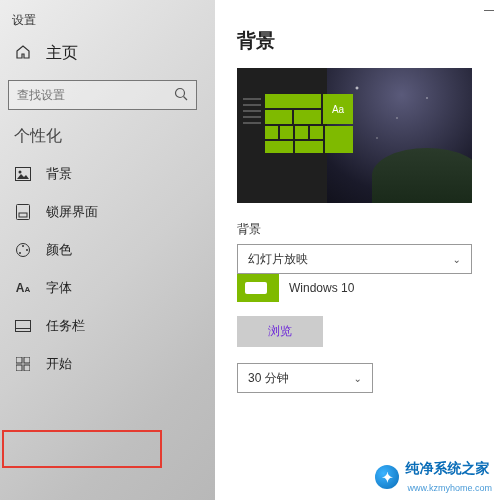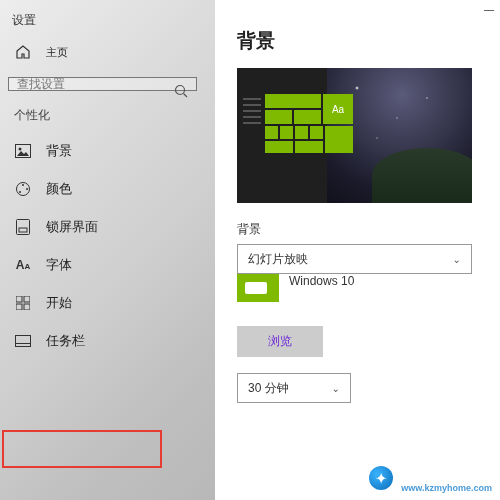--- a/index.html
+++ b/index.html
@@ -1,25 +1,25 @@
 <!DOCTYPE html>
 <html><head>
 <meta charset="utf-8">
 <style>
 *{box-sizing:border-box;margin:0;padding:0;font-family:"Microsoft YaHei","Segoe UI",sans-serif}
 body{width:500px;height:500px;overflow:hidden;background:#fff;position:relative}
 .window{display:flex;width:500px;height:500px}
 .sidebar{width:215px;height:500px;background:linear-gradient(135deg,#ededed 0%,#dcdcdc 30%,#cfcfcf 55%,#bfbfbf 80%,#b8b8b8 100%);padding:8px 10px 0 0;position:relative}
 .title-row{display:flex;align-items:center;padding:4px 0 2px 12px;font-size:12px;color:#333}
-.home-row{display:flex;align-items:center;padding:12px 0 10px 14px;font-size:11px;color:#222}
+.home-row{display:flex;padding:12px 0 10px 14px;font-size:16px;color:#222}
 .home-row .ico{width:18px;height:18px;margin-right:14px;display:flex;align-items:center;justify-content:center}
-.search-box{margin:6px 8px 12px 8px;border:1px solid #777;background:rgba(255,255,255,0.3);height:14px;display:flex;align-items:center;padding:0 8px;position:relative}
+.search-box{margin:6px 8px 12px 8px;border:1px solid #777;background:rgba(255,255,255,0.3);height:30px;display:flex;align-items:center;padding:0 8px;position:relative}
 .search-box input{border:none;background:transparent;outline:none;font-size:12px;color:#555;width:100%}
 .search-box .sico{position:absolute;right:8px;top:6px}
-.section-label{padding:4px 14px 8px 14px;font-size:12px;color:#444}
+.section-label{padding:4px 14px 8px 14px;font-size:16px;color:#444}
 .nav-item{display:flex;align-items:center;padding:10px 0 10px 14px;font-size:13px;color:#222;cursor:pointer;position:relative}
 .nav-item .nico{width:18px;height:18px;margin-right:14px;display:flex;align-items:center;justify-content:center}
 .hl-box{position:absolute;border:2px solid #e53b30;left:2px;width:160px;height:38px;top:430px;pointer-events:none}
 .content{flex:1;background:#fff;padding:10px 14px 0 22px;position:relative}
 .win-controls{position:absolute;top:4px;right:6px;display:flex;gap:18px}
 .win-controls span{font-size:10px;color:#333}
 .content h1{font-size:19px;font-weight:600;color:#222;margin:18px 0 14px 0}
 .preview{width:235px;height:135px;background:#0a0a14;position:relative;overflow:hidden;margin-bottom:18px}
 .sky{position:absolute;inset:0;background:radial-gradient(circle at 70% 20%,#5a5a7a 0%,#1a1a2a 50%,#000 100%)}
 .sky:before{content:"";position:absolute;inset:0;background:radial-gradient(2px 2px at 120px 20px,#fff,transparent),radial-gradient(1px 1px at 160px 50px,#ddd,transparent),radial-gradient(1px 1px at 190px 30px,#fff,transparent),radial-gradient(1px 1px at 140px 70px,#ccc,transparent)}
@@ -36,29 +36,29 @@
 .t7{left:30px;top:32px;width:13px;height:13px}
 .t8{left:45px;top:32px;width:13px;height:13px}
 .t9{left:60px;top:32px;width:28px;height:27px}
 .t10{left:0;top:47px;width:28px;height:12px}
 .t11{left:30px;top:47px;width:28px;height:12px}
 .menu-lines{position:absolute;left:6px;top:30px;width:18px}
 .menu-lines div{height:2px;background:#555;margin-bottom:4px}
 .field-label{font-size:12px;color:#333;margin-bottom:6px}
 .select-box{border:1px solid #999;height:30px;width:235px;display:flex;align-items:center;justify-content:space-between;padding:0 10px;font-size:12px;color:#333;background:#fff}
 .chev{font-size:10px;color:#555}
-.album-row{display:flex;align-items:flex-start;margin-bottom:24px}
+.album-row{display:flex;align-items:center;margin-bottom:14px}
 .album-thumb{width:42px;height:28px;background:#7fba00;margin-right:10px;position:relative}
 .album-thumb:before{content:"";position:absolute;left:8px;top:8px;width:22px;height:12px;background:#fff;border-radius:2px}
 .album-name{font-size:12px;color:#333}
 .browse-btn{border:none;background:#ccc;color:#6d28d9;font-size:12px;padding:7px 31px;margin-bottom:16px}
-.select-small{border:1px solid #999;height:30px;width:114px;display:flex;align-items:center;justify-content:space-between;padding:0 10px;font-size:12px;color:#333;margin-bottom:14px;background:#fff}
+.select-small{border:1px solid #999;height:30px;width:136px;display:flex;align-items:center;justify-content:space-between;padding:0 10px;font-size:12px;color:#333;margin-bottom:14px;background:#fff}
 .watermark{position:absolute;right:8px;bottom:6px;display:flex;align-items:center;font-size:14px;color:#0a6db8;font-weight:600}
 .wm-ico{width:24px;height:24px;border-radius:50%;background:radial-gradient(circle at 35% 35%,#3bb3ff,#0a6db8);margin-right:6px;display:flex;align-items:center;justify-content:center;color:#fff;font-size:13px}
-.wm-sub{font-size:9px;color:#4a9bd8;font-weight:700;margin-left:2px}
+.wm-sub{font-size:9px;color:#4a9bd8;font-weight:400;margin-left:2px}
 svg{display:block}
 </style>
 </head>
 <body>
 
 <div class="window">
   <div class="sidebar">
     <div class="title-row">设置</div>
     <div class="home-row">
       <span class="ico">
@@ -84,63 +84,63 @@
           <svg width="16" height="14" viewBox="0 0 16 14">
             <rect x="0.5" y="0.5" width="15" height="13" fill="none" stroke="#333"></rect>
             <circle cx="5" cy="5" r="1.5" fill="#333"></circle>
             <path d="M2 12l4-5 3 3 2-2 3 4z" fill="#333"></path>
           </svg>
         </span>
       <span>背景</span>
     </div>
     <div class="nav-item">
       <span class="nico">
+          <svg width="14" height="16" viewBox="0 0 14 16">
+            <rect x="0.5" y="0.5" width="13" height="15" rx="1" fill="none" stroke="#333"></rect>
+            <rect x="3" y="9" width="8" height="4" fill="none" stroke="#333"></rect>
+          </svg>
+        </span>
+      <span>锁屏界面</span>
+    </div>
+    <div class="nav-item">
+      <span class="nico">
           <svg width="16" height="16" viewBox="0 0 16 16">
             <circle cx="8" cy="8" r="6.5" fill="none" stroke="#333"></circle>
             <circle cx="8" cy="4" r="1" fill="#333"></circle>
             <circle cx="12" cy="8" r="1" fill="#333"></circle>
             <circle cx="5" cy="11" r="1" fill="#333"></circle>
           </svg>
         </span>
       <span>颜色</span>
     </div>
     <div class="nav-item">
       <span class="nico">
-          <svg width="14" height="16" viewBox="0 0 14 16">
-            <rect x="0.5" y="0.5" width="13" height="15" rx="1" fill="none" stroke="#333"></rect>
-            <rect x="3" y="9" width="8" height="4" fill="none" stroke="#333"></rect>
-          </svg>
-        </span>
-      <span>锁屏界面</span>
-    </div>
-    <div class="nav-item">
-      <span class="nico">
           <span style="font-size:12px;font-weight:600;color:#333">A<span style="font-size:8px">A</span></span>
         </span>
       <span>字体</span>
+    </div>
+    <div class="nav-item">
+      <span class="nico">
+          <svg width="16" height="12" viewBox="0 0 16 12">
+            <rect x="0.5" y="0.5" width="15" height="11" fill="none" stroke="#333"></rect>
+            <line x1="0.5" y1="8.5" x2="15.5" y2="8.5" stroke="#333"></line>
+          </svg>
+        </span>
+      <span>任务栏</span>
     </div>
     <div class="nav-item">
       <span class="nico">
           <svg width="14" height="14" viewBox="0 0 14 14">
             <rect x="0" y="0" width="6" height="6" fill="none" stroke="#333"></rect>
             <rect x="8" y="0" width="6" height="6" fill="none" stroke="#333"></rect>
             <rect x="0" y="8" width="6" height="6" fill="none" stroke="#333"></rect>
             <rect x="8" y="8" width="6" height="6" fill="none" stroke="#333"></rect>
           </svg>
         </span>
       <span>开始</span>
-    </div>
-    <div class="nav-item">
-      <span class="nico">
-          <svg width="16" height="12" viewBox="0 0 16 12">
-            <rect x="0.5" y="0.5" width="15" height="11" fill="none" stroke="#333"></rect>
-            <line x1="0.5" y1="8.5" x2="15.5" y2="8.5" stroke="#333"></line>
-          </svg>
-        </span>
-      <span>任务栏</span>
     </div>
     <div class="hl-box"></div>
   </div>
 
   <div class="content">
     <div class="win-controls">
       <span>—</span>
     </div>
     <h1>背景</h1>
 
@@ -187,16 +187,16 @@
       <span>30 分钟</span>
       <span class="chev">⌄</span>
     </div>
 
   </div>
 </div>
 
 <div class="watermark">
   <div class="wm-ico">✦</div>
   <div>
-    <br>
+    <span>纯净系统之家</span><br>
     <span class="wm-sub">www.kzmyhome.com</span>
   </div>
 </div>
 
 </body></html>

